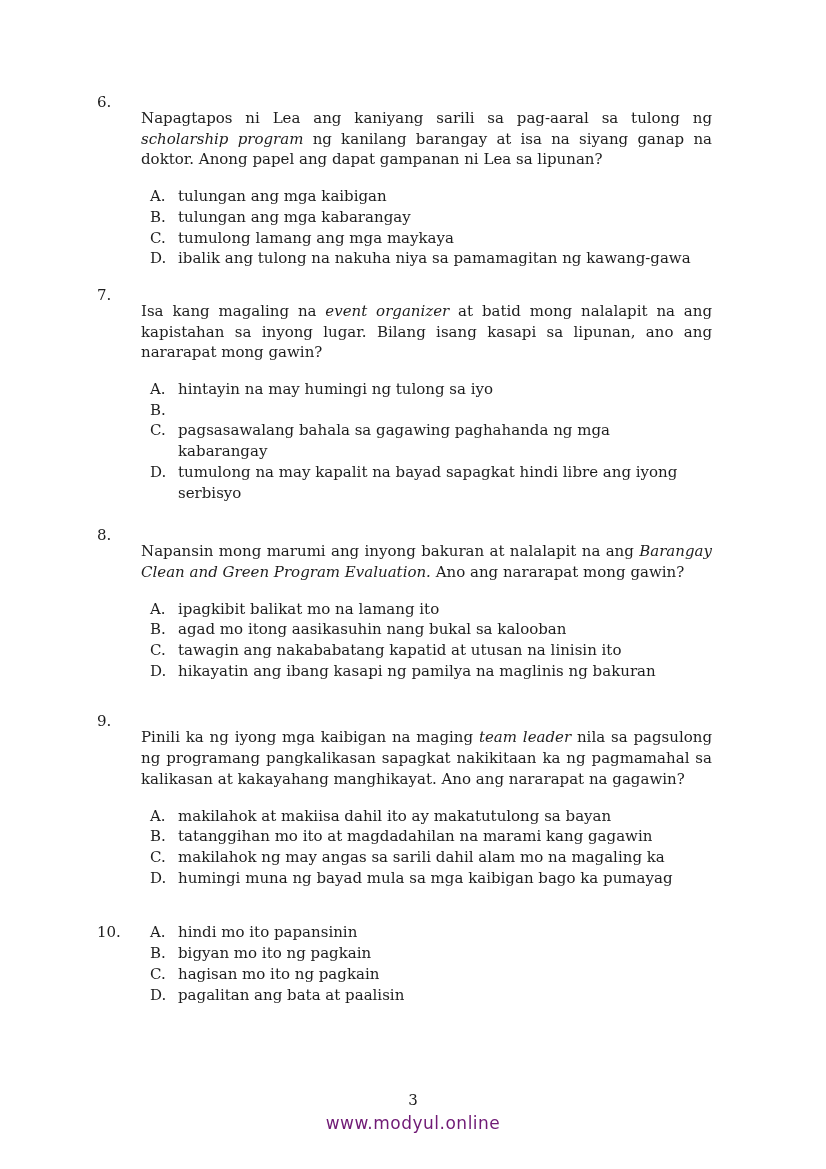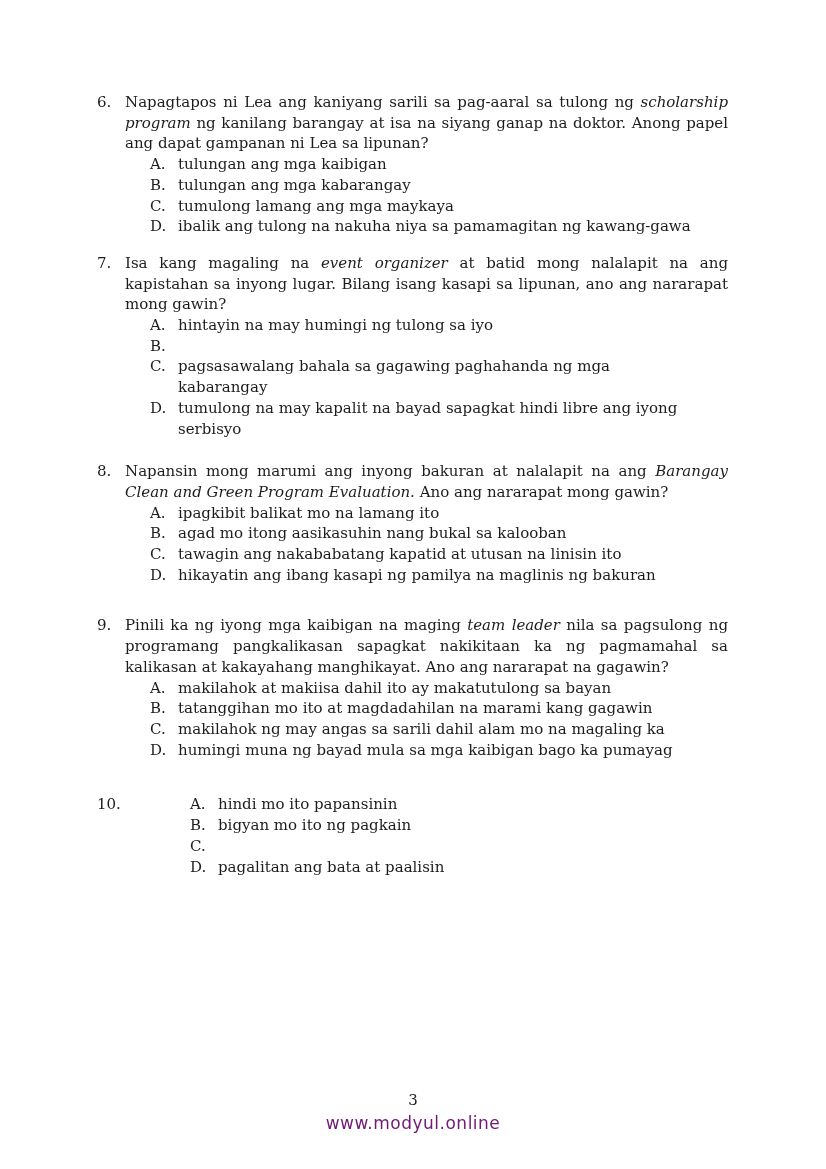--- a/index.html
+++ b/index.html
@@ -13,24 +13,24 @@
     line-height: 20.7px;
     color: #1d1d1d;
     overflow: hidden;
     margin: 0 auto;
   }
   .content { padding: 92px 98px 0 97px; }
   .question { display: flex; align-items: flex-start; }
   .question:nth-of-type(2) { margin-top: 16px; }
   .question:nth-of-type(3) { margin-top: 22px; }
   .question:nth-of-type(4) { margin-top: 30px; }
-  .question:nth-of-type(5) { margin-top: 34px; gap: 40px; }
+  .question:nth-of-type(5) { margin-top: 34px; }
   .qnum { flex: 0 0 28px; width: 28px; }
   .qbody { flex: 1 1 auto; min-width: 0; }
-  .qtext { margin: 0; text-align: justify; }
+  .qtext { margin: 16px; text-align: justify; }
   .qtext em { font-style: italic; }
   .choices { margin-left: 25px; }
   .choice { display: flex; align-items: flex-start; }
   .choice-letter { flex: 0 0 28px; width: 28px; }
   .choice-text { max-width: 520px; }
   .page-number {
     position: absolute; top: 1090px; left: 0; right: 0;
     text-align: center; font-size: 15px; color: #1d1d1d;
   }
   .watermark {
@@ -153,20 +153,21 @@
           <div class="choice">
               <span class="choice-letter">A.</span>
               <span class="choice-text">hindi mo ito papansinin</span>
             </div>
           <div class="choice">
               <span class="choice-letter">B.</span>
               <span class="choice-text">bigyan mo ito ng pagkain</span>
             </div>
           <div class="choice">
               <span class="choice-letter">C.</span>
+              <span class="choice-text">hagisan mo ito ng pagkain</span>
             </div>
           <div class="choice">
               <span class="choice-letter">D.</span>
               <span class="choice-text">pagalitan ang bata at paalisin</span>
             </div>
         </div>
       </div>
     </section>
 
   </div>

